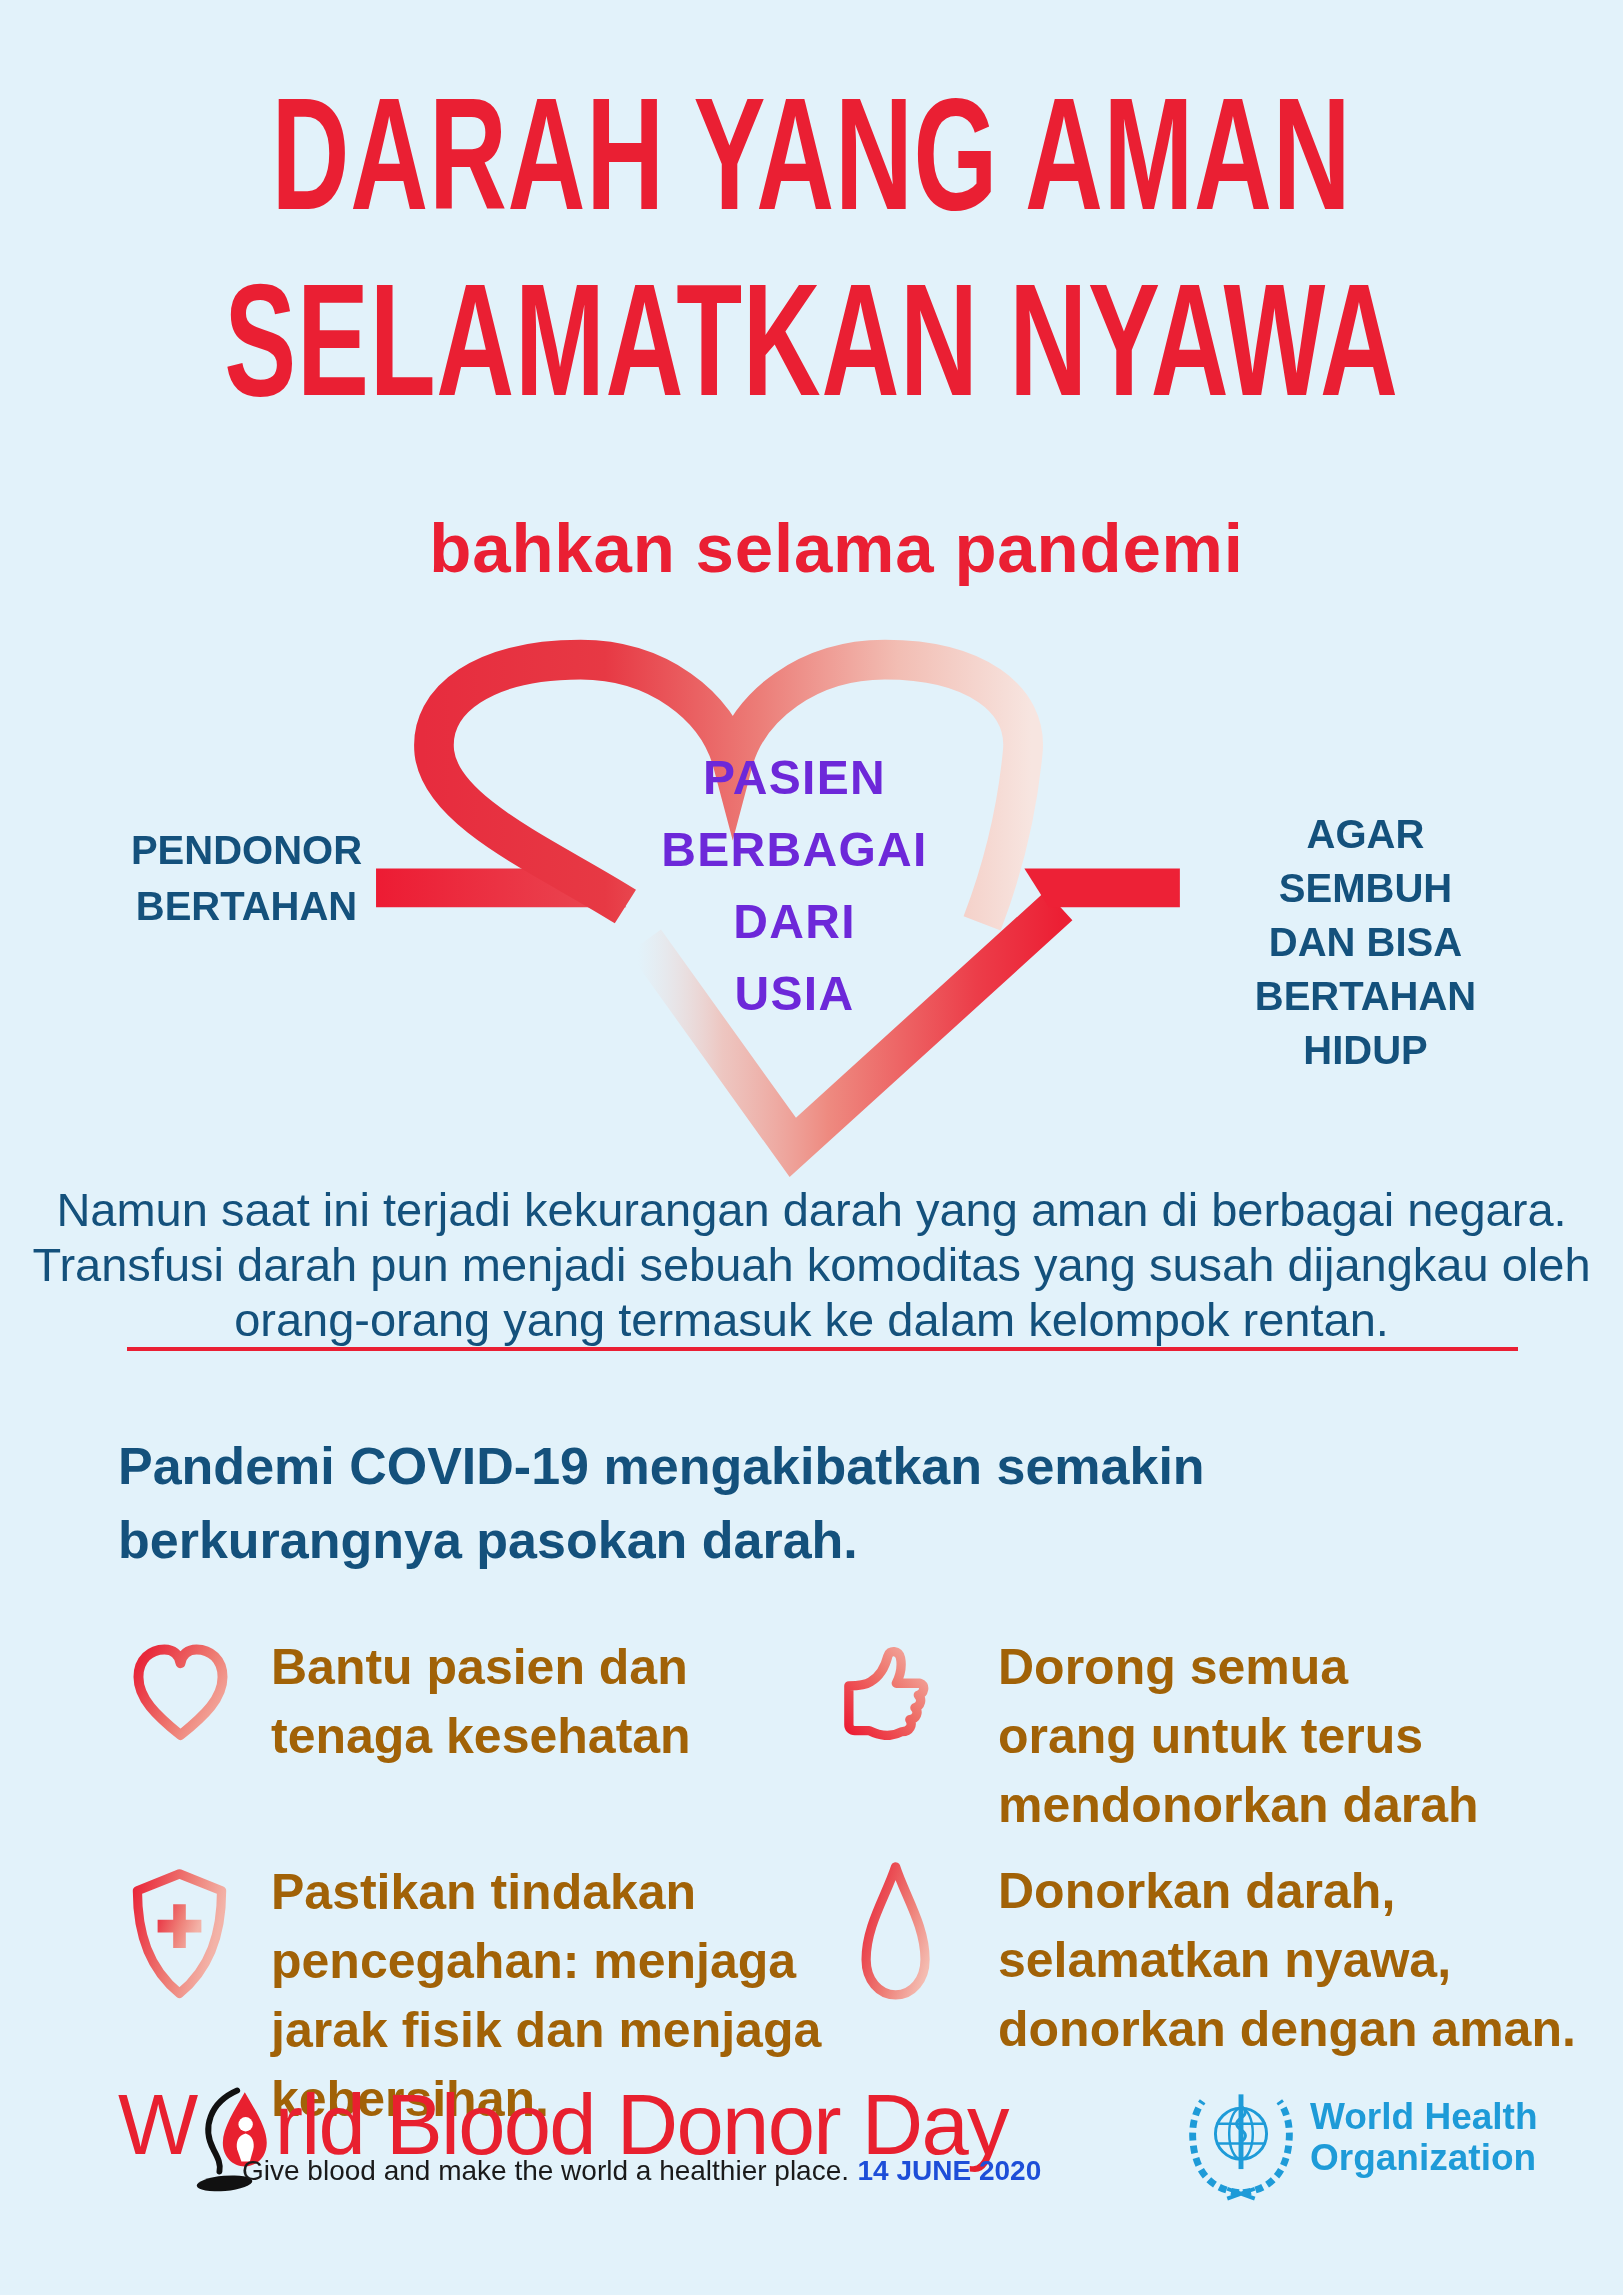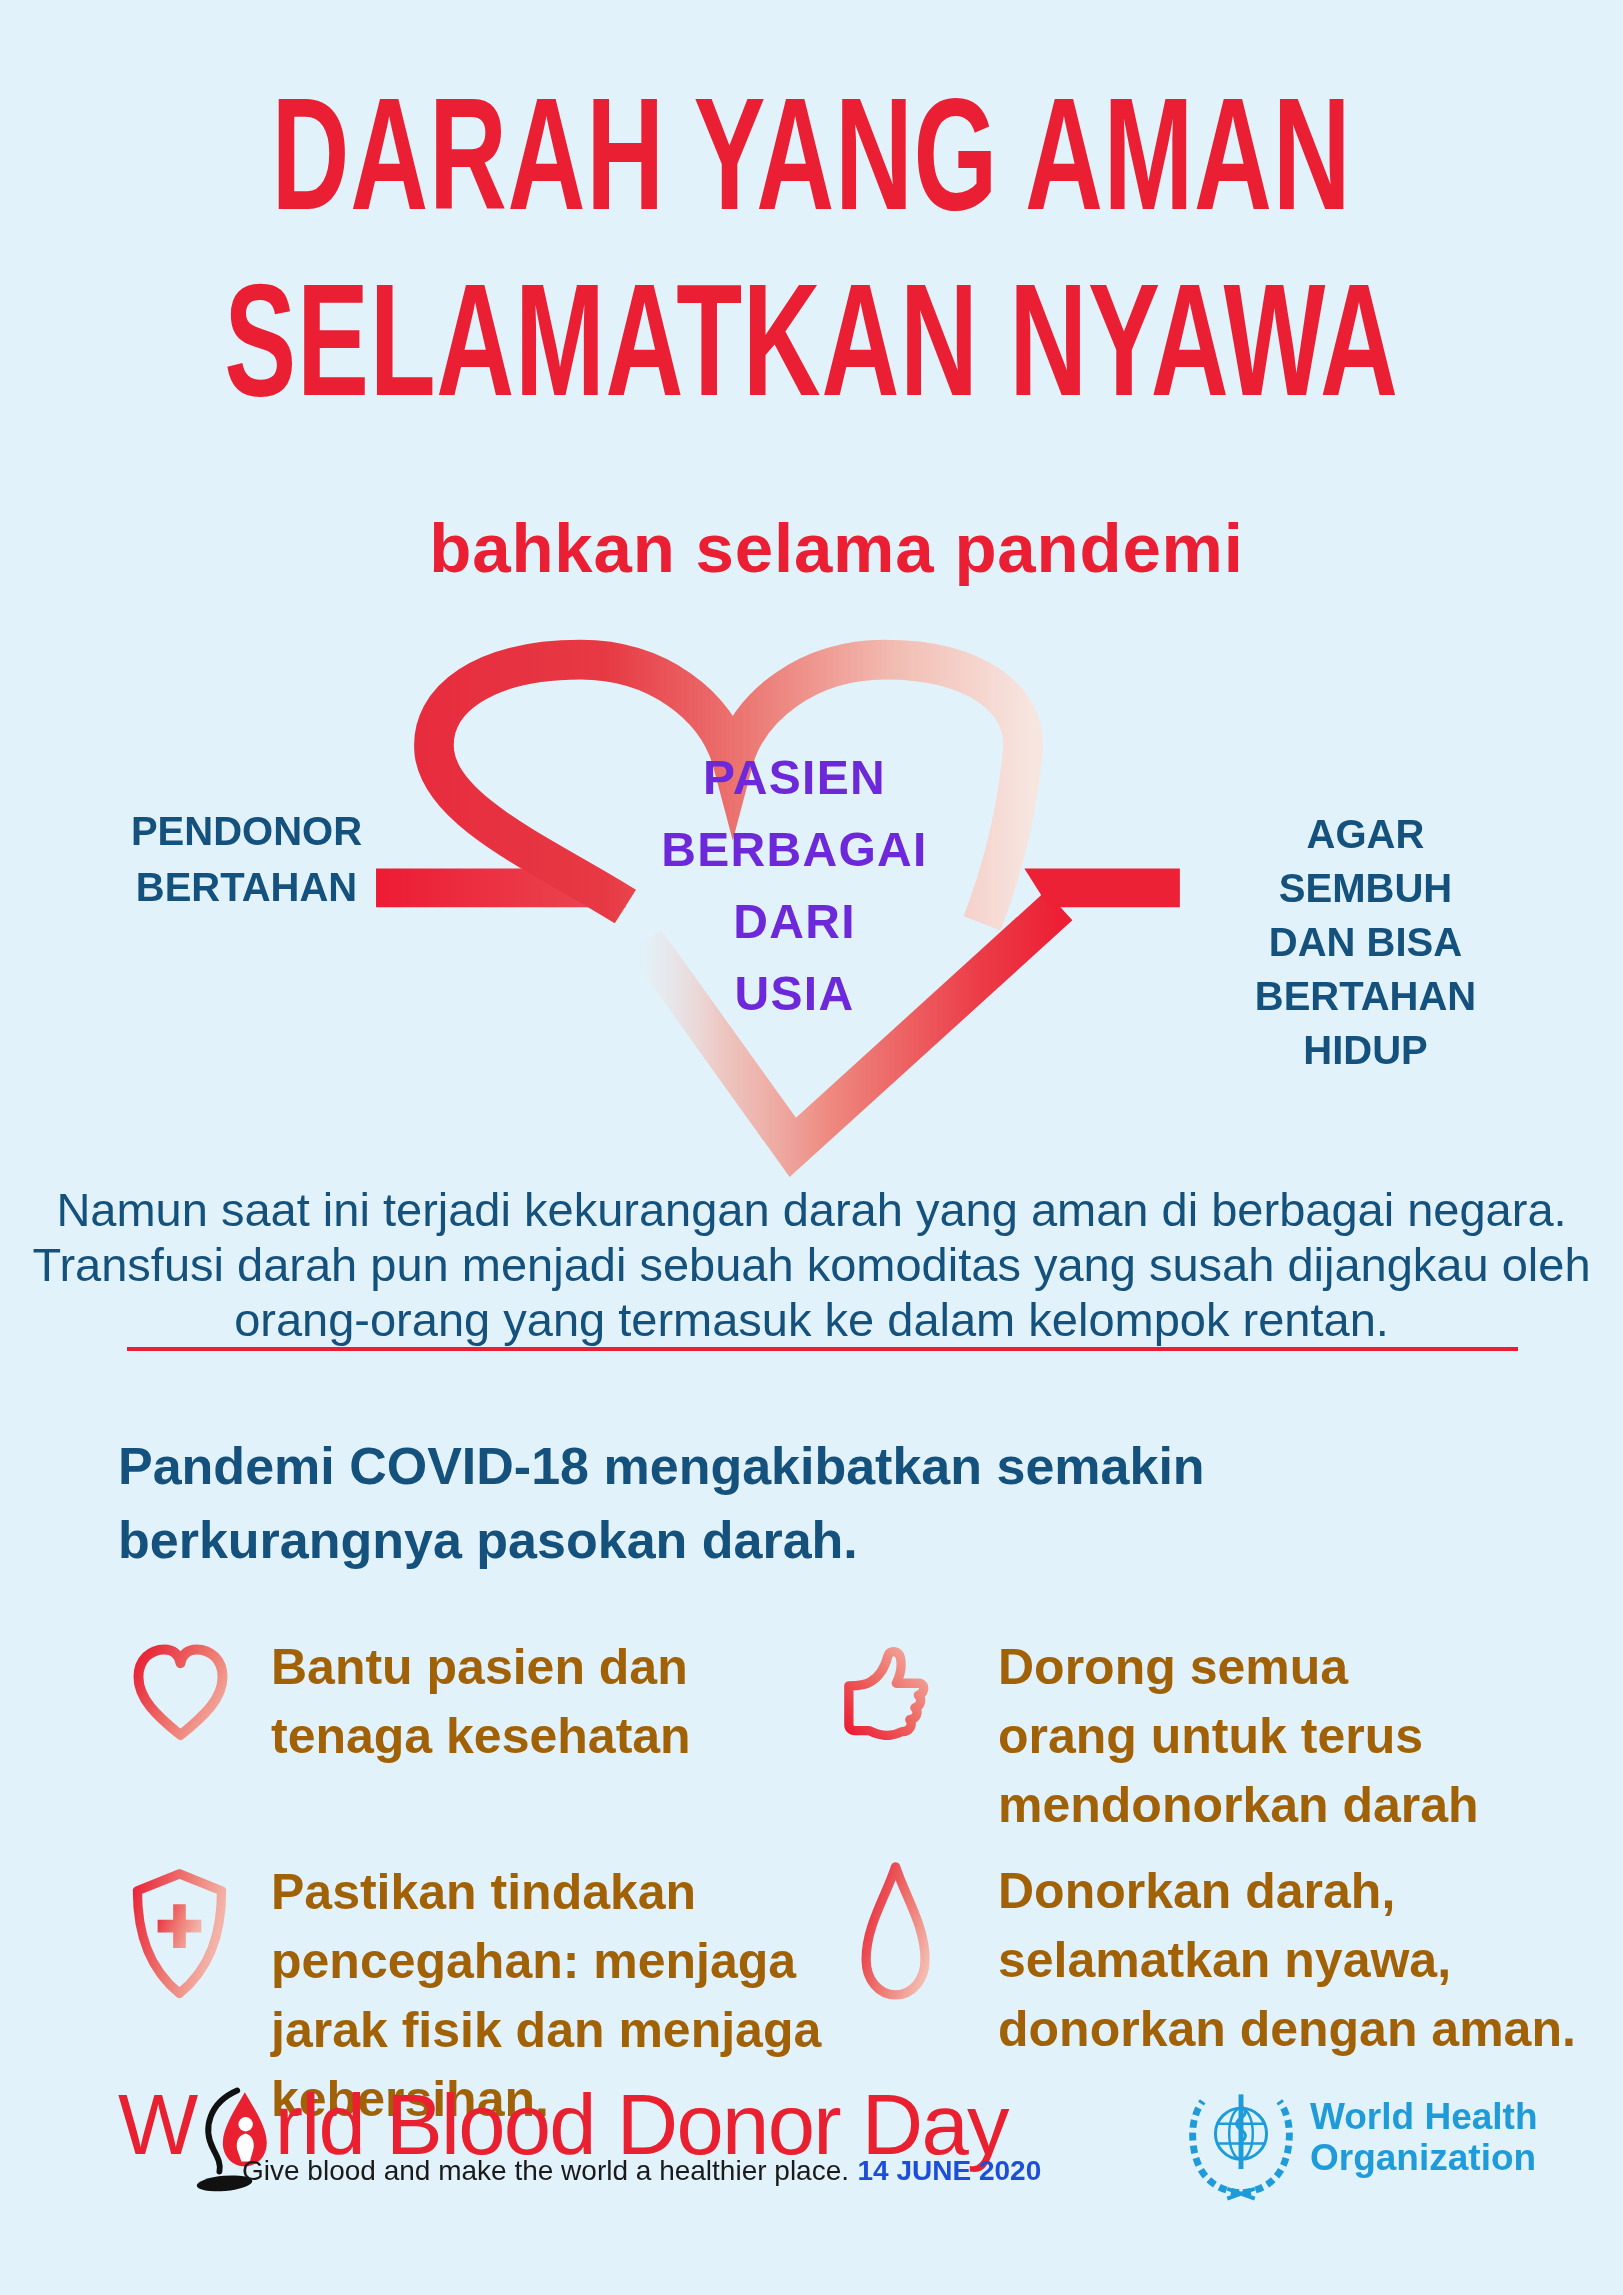--- a/index.html
+++ b/index.html
@@ -81,21 +81,21 @@
       </linearGradient>
     </defs>
     <polygon points="445,1027 703,1027 741,1073 445,1073" fill="url(#gBarL)"></polygon>
     <path d="M740 1072 C648 1014 523 962 514 890 C507 826 575 780 687 780
              C777 780 849 834 867 902 C885 834 957 780 1047 780
              C1153 780 1217 826 1210 890 C1203 962 1185 1032 1162 1092" fill="none" stroke="url(#gTop)" stroke-width="47"></path>
     <path d="M763 1113 L938 1357 L1253 1071" fill="none" stroke="url(#gV)" stroke-width="47" stroke-linejoin="miter"></path>
     <polygon points="1212,1027 1396,1027 1396,1073 1241,1073" fill="#ED2136"></polygon>
   </svg>
 
-  <div class="abs heart-side-label" style="left:111px;top:803px;width:271px;font-size:40px;line-height:56px;">
+  <div class="abs heart-side-label" style="left:111px;top:822px;width:271px;font-size:40px;line-height:56px;">
     <div>PENDONOR</div>
     <div>BERTAHAN</div>
   </div>
 
   <div class="abs heart-center-label" style="left:541px;top:742px;width:507px;">
     <div>PASIEN</div>
     <div>BERBAGAI</div>
     <div>DARI</div>
     <div>USIA</div>
   </div>
@@ -110,21 +110,21 @@
 
   <div class="abs paragraph" style="top:1182px">
     <div>Namun saat ini terjadi kekurangan darah yang aman di berbagai negara.</div>
     <div>Transfusi darah pun menjadi sebuah komoditas yang susah dijangkau oleh</div>
     <div>orang-orang yang termasuk ke dalam kelompok rentan.</div>
   </div>
 
   <div class="abs divider" style="left:127px;top:1347px;width:1391px;height:4.2px;"></div>
 
   <div class="abs section-heading" style="left:118px;top:1429px;">
-    <div>Pandemi COVID-18 mengakibatkan semakin</div>
+    <div>Pandemi COVID-19 mengakibatkan semakin</div>
     <div>berkurangnya pasokan darah.</div>
   </div>
 
   <svg class="abs" style="left:127px;top:1632px" width="107" height="125" viewBox="0 0 140 150">
     <defs>
       <linearGradient id="gi1" x1="0" y1="0.2" x2="1" y2="0.8">
         <stop offset="0" stop-color="#E8283A"></stop>
           <stop offset="0.6" stop-color="#EE7B72"></stop>
           <stop offset="1" stop-color="#F3AFA3"></stop>
       </linearGradient>

